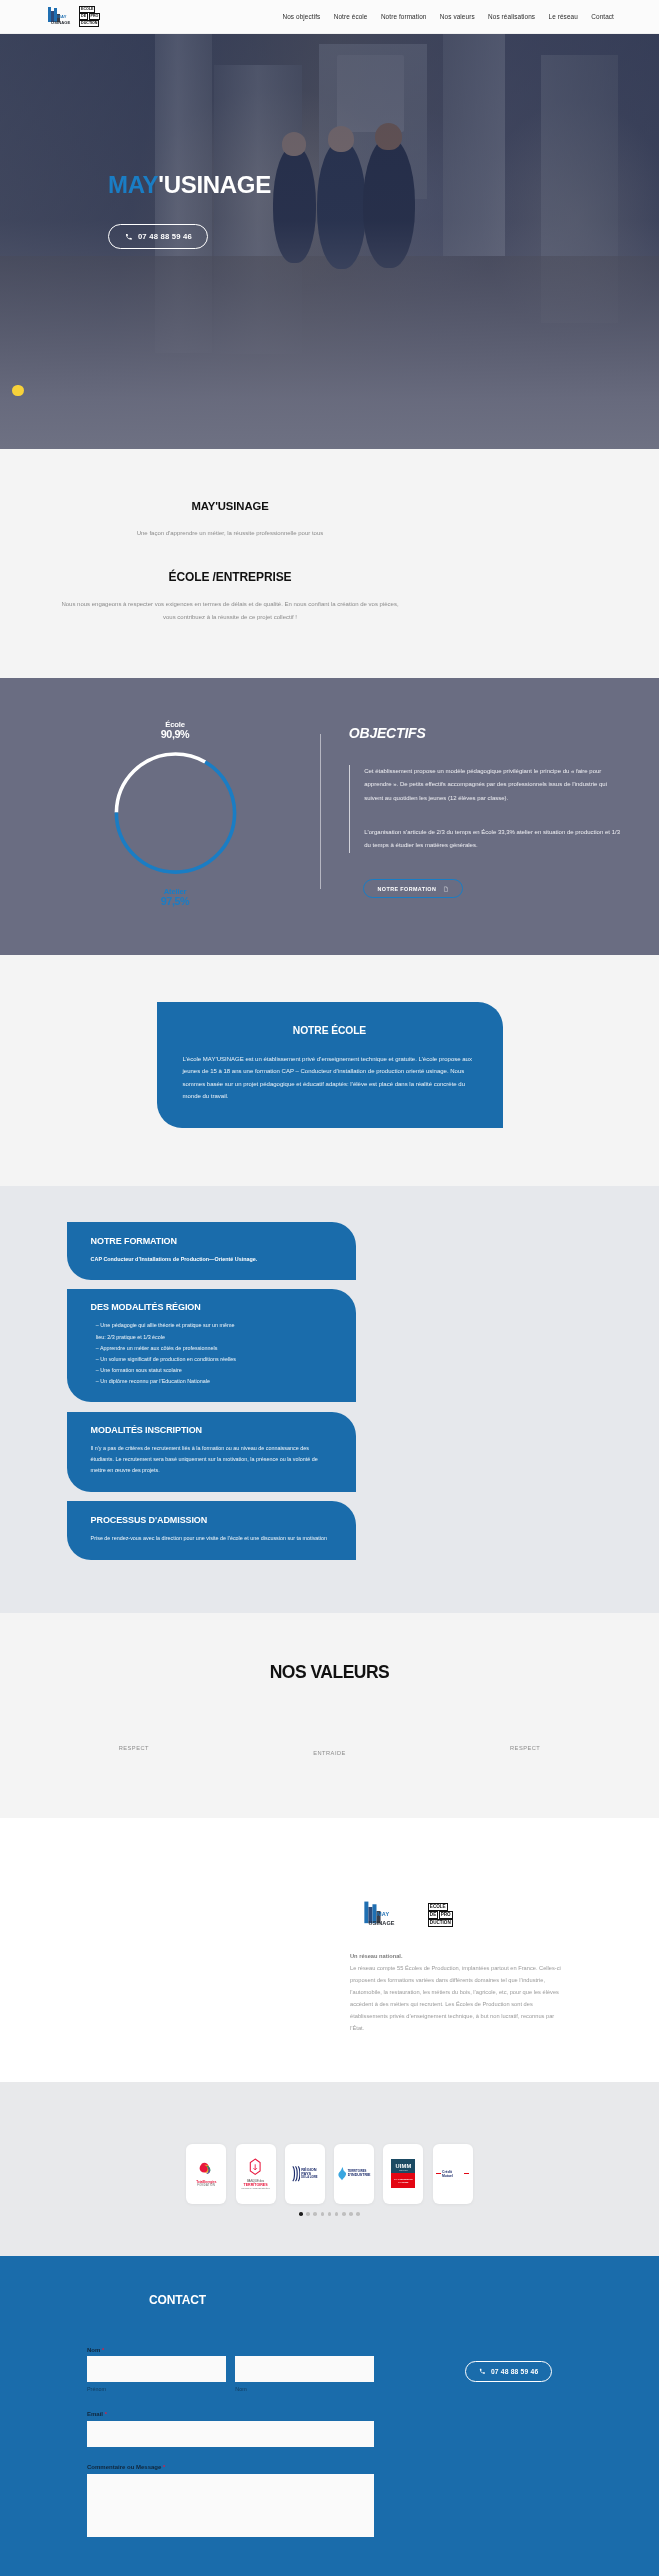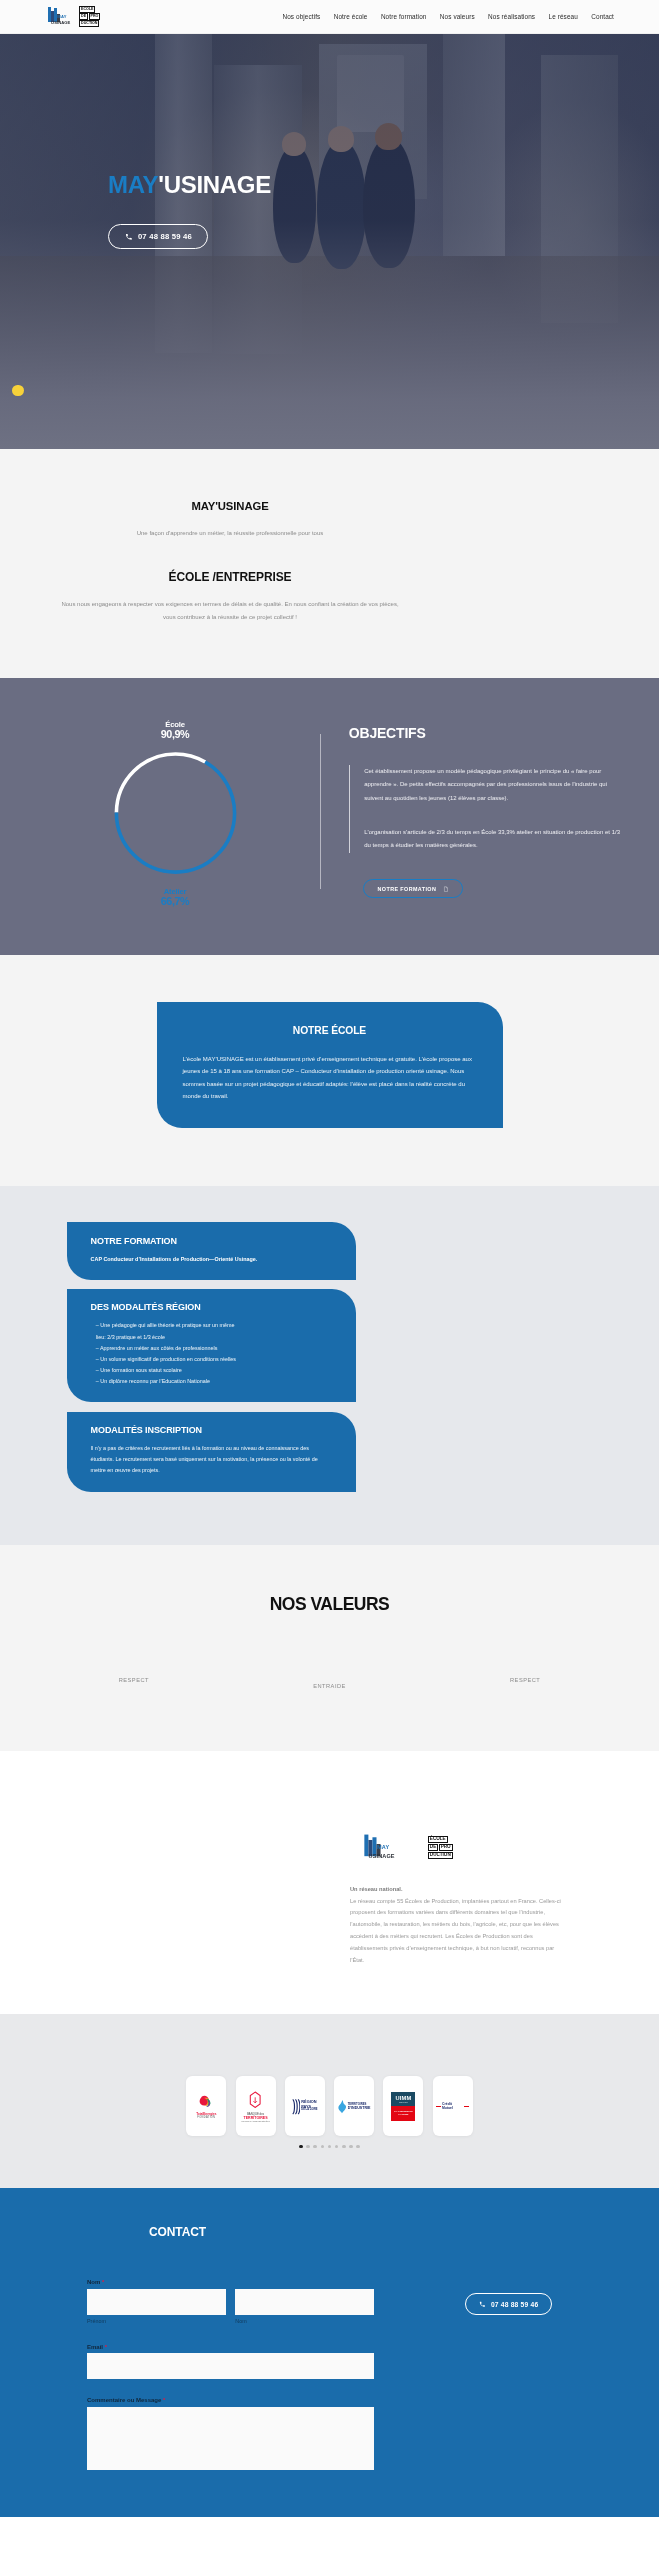--- a/index.html
+++ b/index.html
@@ -116,21 +116,21 @@
   .obj-inner{width:598px;margin:0 auto;display:flex;align-items:center;}
   .donut-wrap{width:289px;display:flex;justify-content:center;position:relative;}
   .donut-label-top{position:absolute;top:4.1px;left:50%;transform:translateX(-50%);text-align:center;color:#fff;}
   .donut-label-top .n{font-size:7.7px;font-weight:bold;letter-spacing:-0.2px;}
   .donut-label-top .p{font-size:10.8px;font-weight:bold;letter-spacing:-0.4px;margin-top:-1px;}
   .donut-label-bot{position:absolute;bottom:1px;left:50%;transform:translateX(-50%);text-align:center;color:#1a7dc4;margin-top:28px;}
   .donut-label-bot .n{font-size:7.7px;font-weight:bold;letter-spacing:-0.2px;}
   .donut-label-bot .p{font-size:10.8px;font-weight:bold;letter-spacing:-0.4px;margin-top:-1px;}
   .divider-v{width:0.5px;background:rgba(255,255,255,.5);height:155px;margin:0 11.3px 0 0;}
   .obj-right{flex:1;padding-left:17.5px;}
-  .obj-h{font-size:14px;font-weight:bold;color:#fff;letter-spacing:-0.2px;}
+  .obj-h{font-size:14px;font-weight:bold;color:#fff;letter-spacing:-0.2px;font-style:italic;}
   .obj-body{margin-top:24px;border-left:0.5px solid rgba(255,255,255,.7);padding-left:14.4px;}
   .obj-p{font-size:6px;color:#f0f0f4;line-height:2.25;max-width:258px;}
   .obj-p+.obj-p{margin-top:20.6px;}
   .obj-btn{
     display:inline-flex;align-items:center;gap:6.7px;margin-top:26px;margin-left:14.4px;
     border:0.8px solid #1a7dc4;border-radius:12.4px;padding:5.7px 13.4px;color:#fff;
     font-size:5.4px;font-weight:bold;letter-spacing:0.4px;text-decoration:none;
   }
   .obj-btn svg{width:5.7px;height:6.2px;fill:none;stroke:#fff;stroke-width:1.4;}
 
@@ -304,21 +304,21 @@
         <div class="donut-label-top">
           <div class="n">École</div>
           <div class="p">90,9%</div>
         </div>
         <svg width="149" height="192" viewBox="0 0 290 372">
           <circle cx="145" cy="188" r="115" fill="none" stroke="#ffffff" stroke-width="7" stroke-dasharray="240.7 481.4" stroke-dashoffset="180" transform="rotate(-90 145 188)"></circle>
           <circle cx="145" cy="188" r="115" fill="none" stroke="#1a7dc4" stroke-width="7" stroke-dasharray="481.4 240.7" stroke-dashoffset="-60.5" transform="rotate(-90 145 188)"></circle>
         </svg>
         <div class="donut-label-bot">
           <div class="n">Atelier</div>
-          <div class="p">66,7%</div>
+          <div class="p">97,5%</div>
         </div>
       </div>
       <div class="divider-v"></div>
       <div class="obj-right">
         <h2 class="obj-h">OBJECTIFS</h2>
         <div class="obj-body">
           <p class="obj-p">Cet établissement propose un modèle pédagogique privilégiant le principe du « faire pour apprendre ». De petits effectifs accompagnés par des professionnels issus de l'industrie qui suivent au quotidien les jeunes (12 élèves par classe).</p>
           <p class="obj-p">L'organisation s'articule de 2/3 du temps en École 33,3% atelier en situation de production et 1/3 du temps à étudier les matières générales.</p>
         </div>
         <a class="obj-btn" href="#">
@@ -355,20 +355,24 @@
         <div class="fcard-li">– Un volume significatif de production en conditions réelles</div>
         <div class="fcard-li">– Une formation sous statut scolaire</div>
         <div class="fcard-li">– Un diplôme reconnu par l’Education Nationale</div>
       </div>
 
       <div class="fcard">
         <div class="fcard-h">MODALITÉS INSCRIPTION</div>
         <div class="fcard-p">Il n'y a pas de critères de recrutement liés à la formation ou au niveau de connaissance des étudiants. Le recrutement sera basé uniquement sur la motivation, la présence ou la volonté de mettre en œuvre des projets.</div>
       </div>
 
+      <div class="fcard">
+        <div class="fcard-h">PROCESSUS D'ADMISSION</div>
+        <div class="fcard-p">Prise de rendez-vous avec la direction pour une visite de l’école et une discussion sur ta motivation</div>
+      </div>
 
     </div>
   </section>
 
   <section class="valeurs">
     <h2 class="valeurs-h">NOS VALEURS</h2>
     <div class="valeurs-row">
       <div class="valeur">
         <div class="valeur-cap">RESPECT</div>
       </div>

